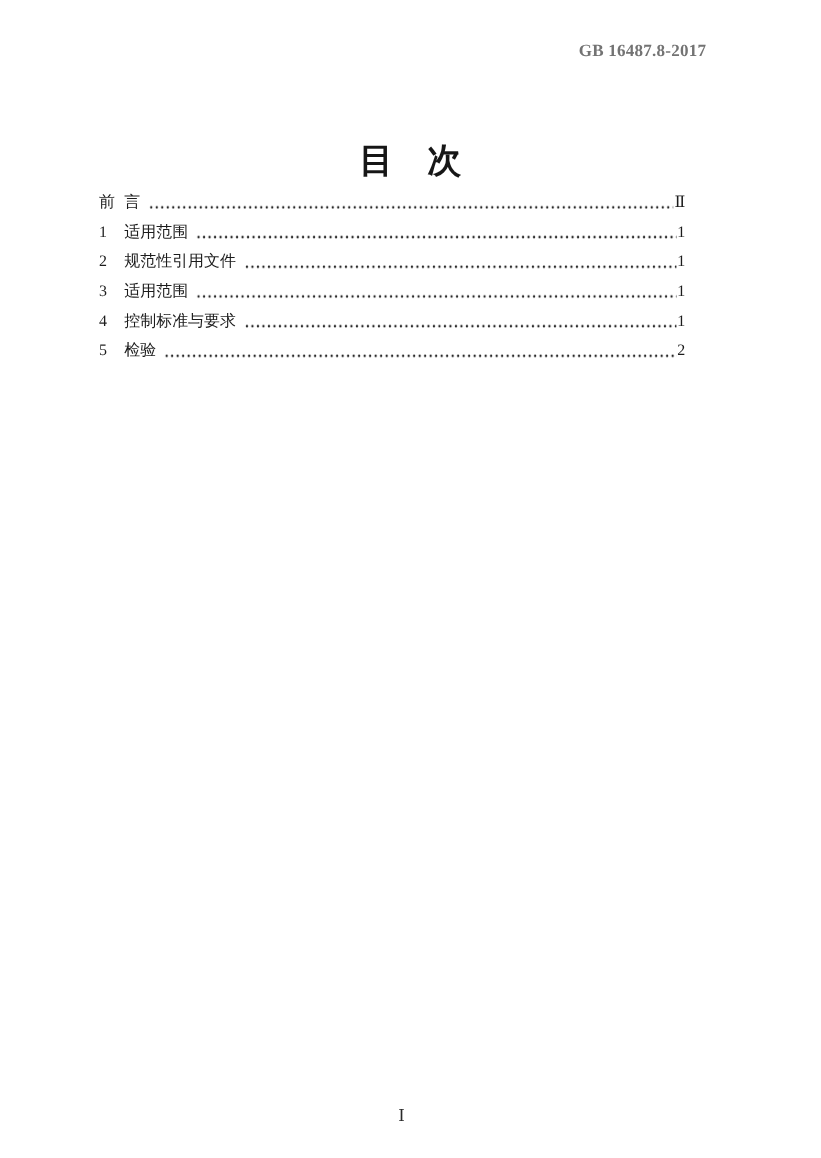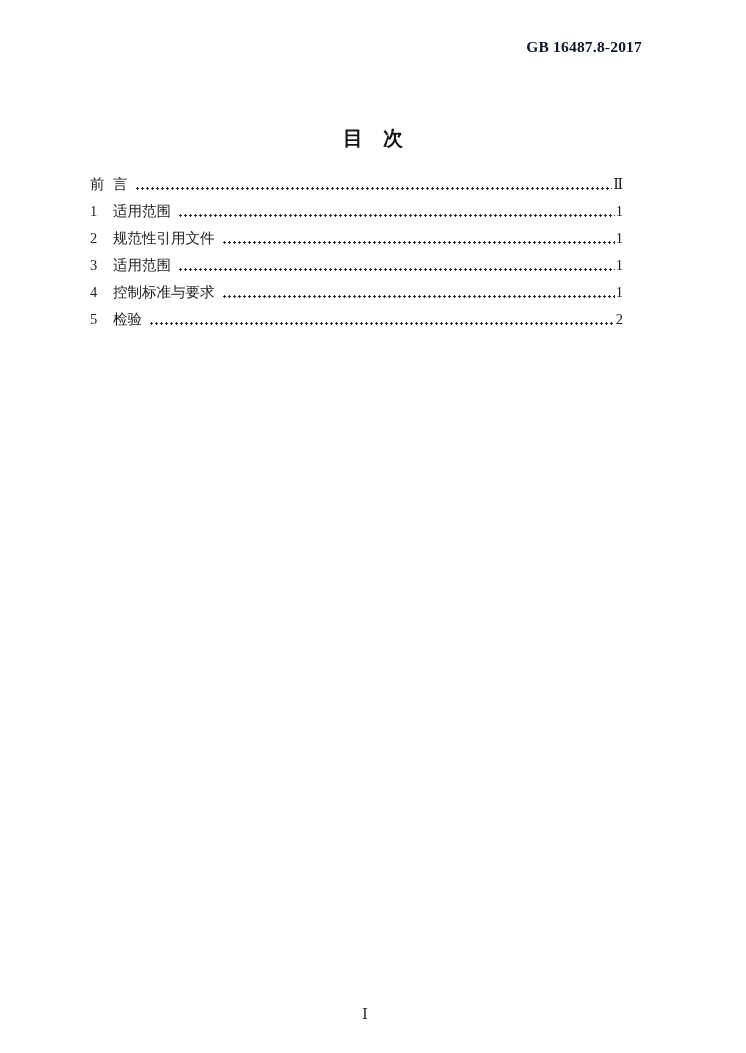--- a/index.html
+++ b/index.html
@@ -11,30 +11,30 @@
     font-family: "Liberation Serif", "DejaVu Serif", serif;
     color: #1c1c1c;
   }
   .doc-header {
     position: absolute;
     top: 38px;
     right: 104px;
     font-size: 15.5px;
     font-weight: bold;
     letter-spacing: 0.2px;
-    color: #0f172a;
+    color: #737373;
   }
   .doc-title {
     position: absolute;
     top: 125px;
     left: 0;
     width: 100%;
     text-align: center;
     font-family: "Liberation Sans", "DejaVu Sans", sans-serif;
-    font-size: 20px;
+    font-size: 31px;
     font-weight: bold;
     color: #161616;
   }
   .toc {
     position: absolute;
     top: 171px;
     left: 90px;
     width: 533px;
   }
   .toc-row {

